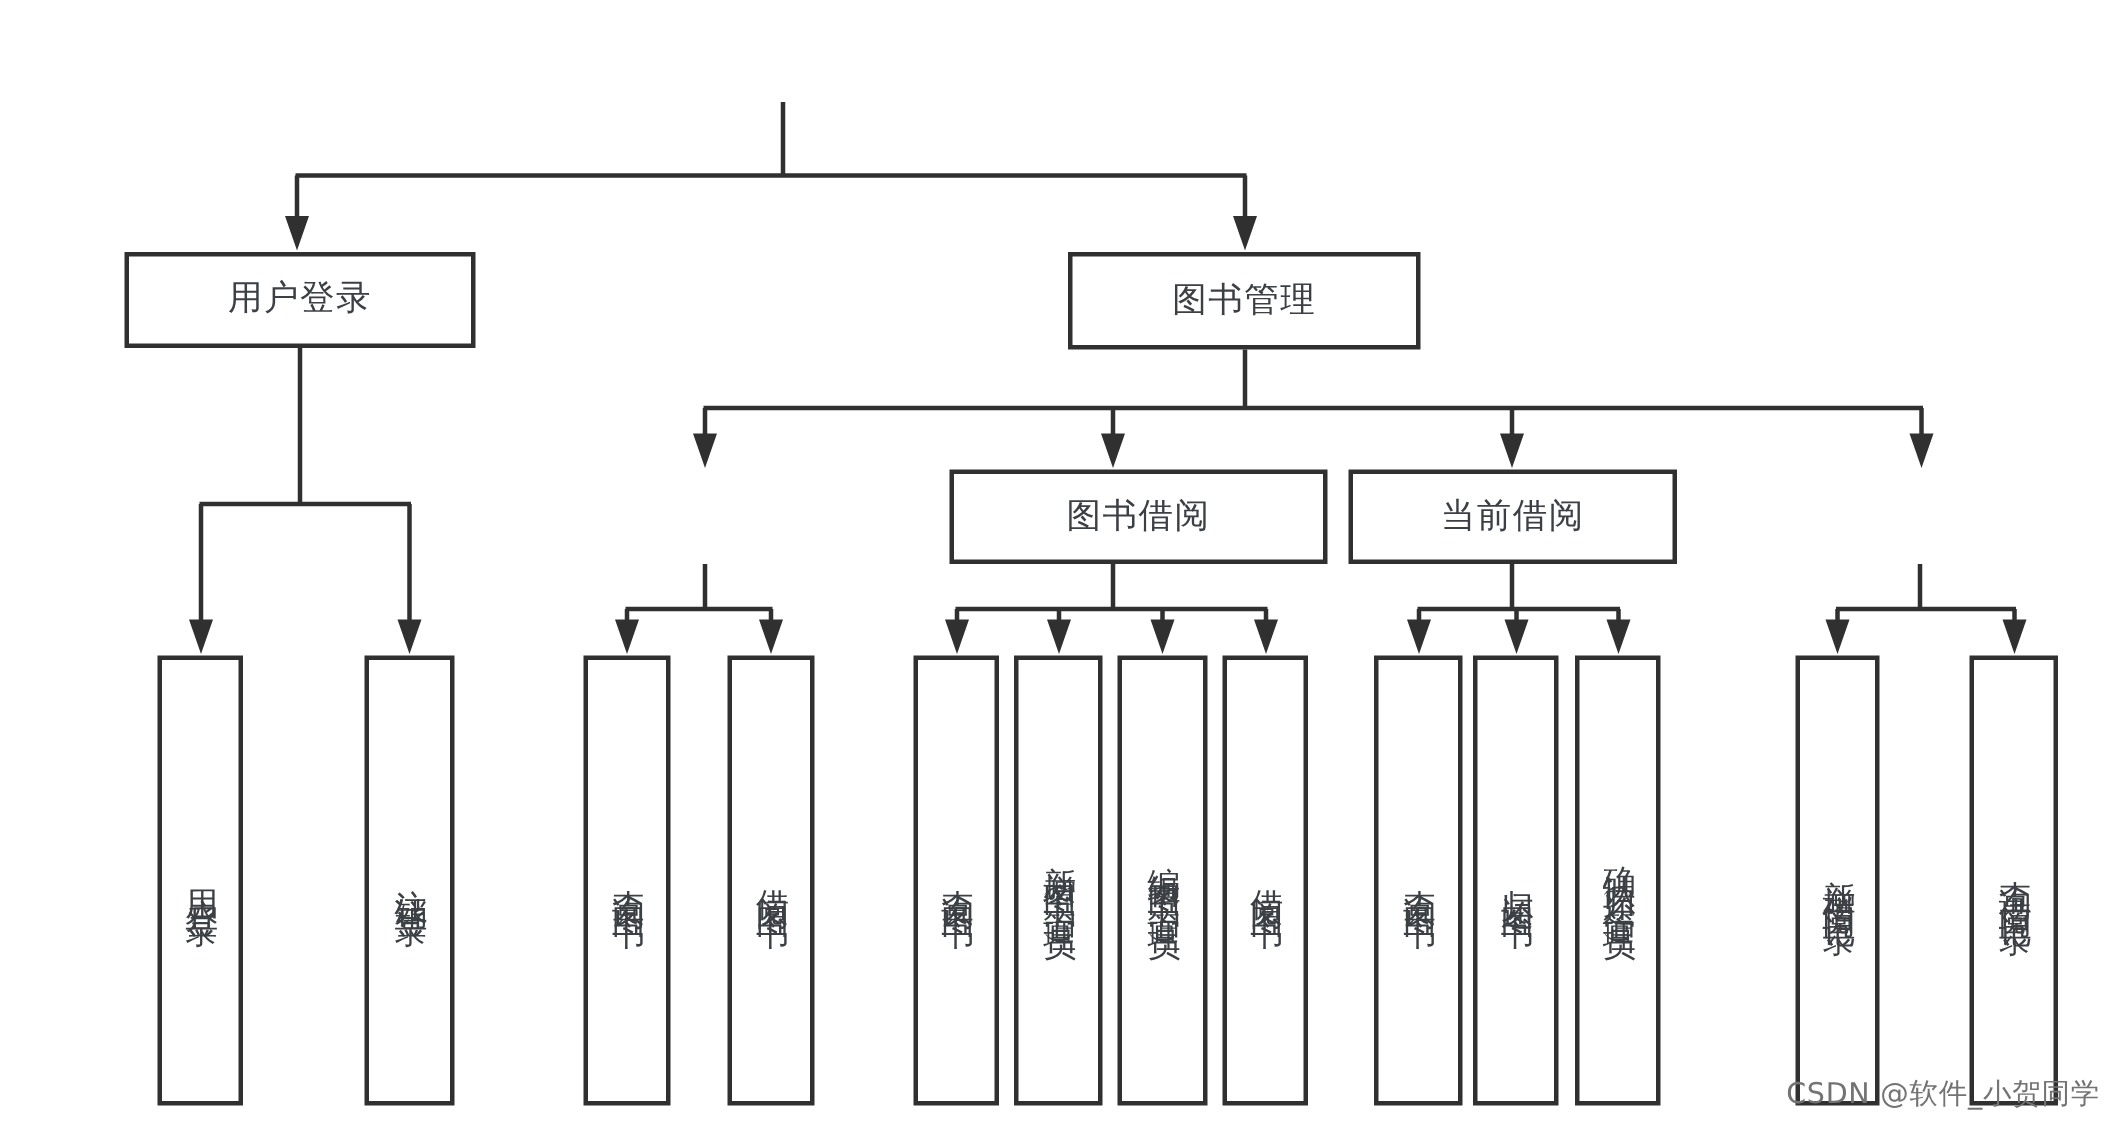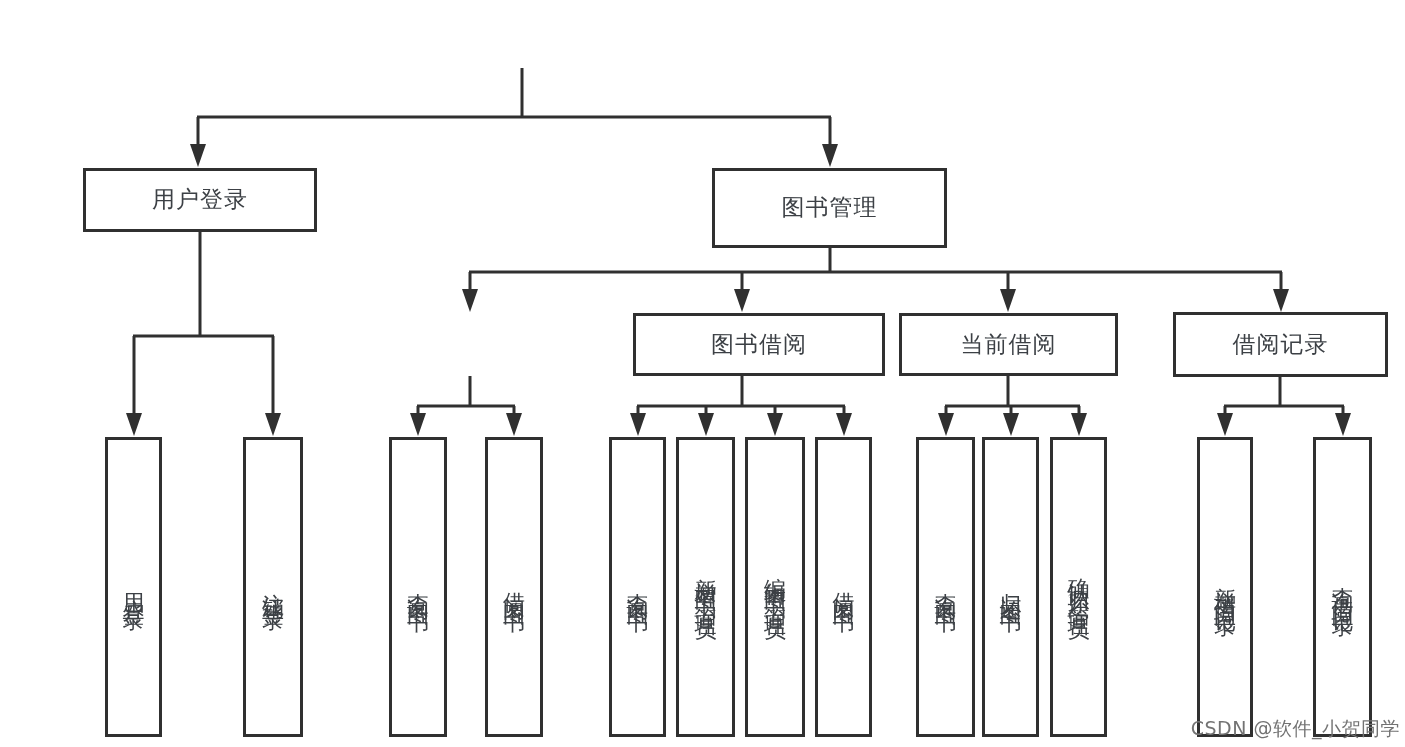--- a/index.html
+++ b/index.html
@@ -87,25 +87,24 @@
       <polygon points="938,413 954,413 946,436"></polygon>
       <polygon points="1003,413 1019,413 1011,436"></polygon>
       <polygon points="1071,413 1087,413 1079,436"></polygon>
       <polygon points="1217,413 1233,413 1225,436"></polygon>
       <polygon points="1335,413 1351,413 1343,436"></polygon>
     </g>
   </svg>
 
 
   <div class="box" style="left:83px; top:168px; width:234px; height:64px;">用户登录</div>
-  <div class="box" style="left:712px; top:168px; width:235px; height:80px;">图书管理</div>
+  <div class="box" style="left:712px; top:168px; width:235px; height:65px;">图书管理</div>
 
   <div class="box" style="left:633px; top:313px; width:252px; height:63px;">图书借阅</div>
   <div class="box" style="left:899px; top:313px; width:219px; height:63px;">当前借阅</div>
-  <div class="box" style="left:1173px; top:312px; width:215px; height:65px;">借阅记录</div>
 
   <div class="box v" style="left:105px; top:437px; width:57px; height:300px;">用户登录</div>
   <div class="box v" style="left:243px; top:437px; width:60px; height:300px;">注销登录</div>
 
   <div class="box v" style="left:389px; top:437px; width:58px; height:300px;">查询图书</div>
   <div class="box v" style="left:485px; top:437px; width:58px; height:300px;">借阅图书</div>
 
   <div class="box v" style="left:609px; top:437px; width:57px; height:300px;">查询图书</div>
   <div class="box v" style="left:676px; top:437px; width:59px; height:300px;">新增图书（管理员）</div>
   <div class="box v" style="left:745px; top:437px; width:60px; height:300px;">编辑图书（管理员）</div>

